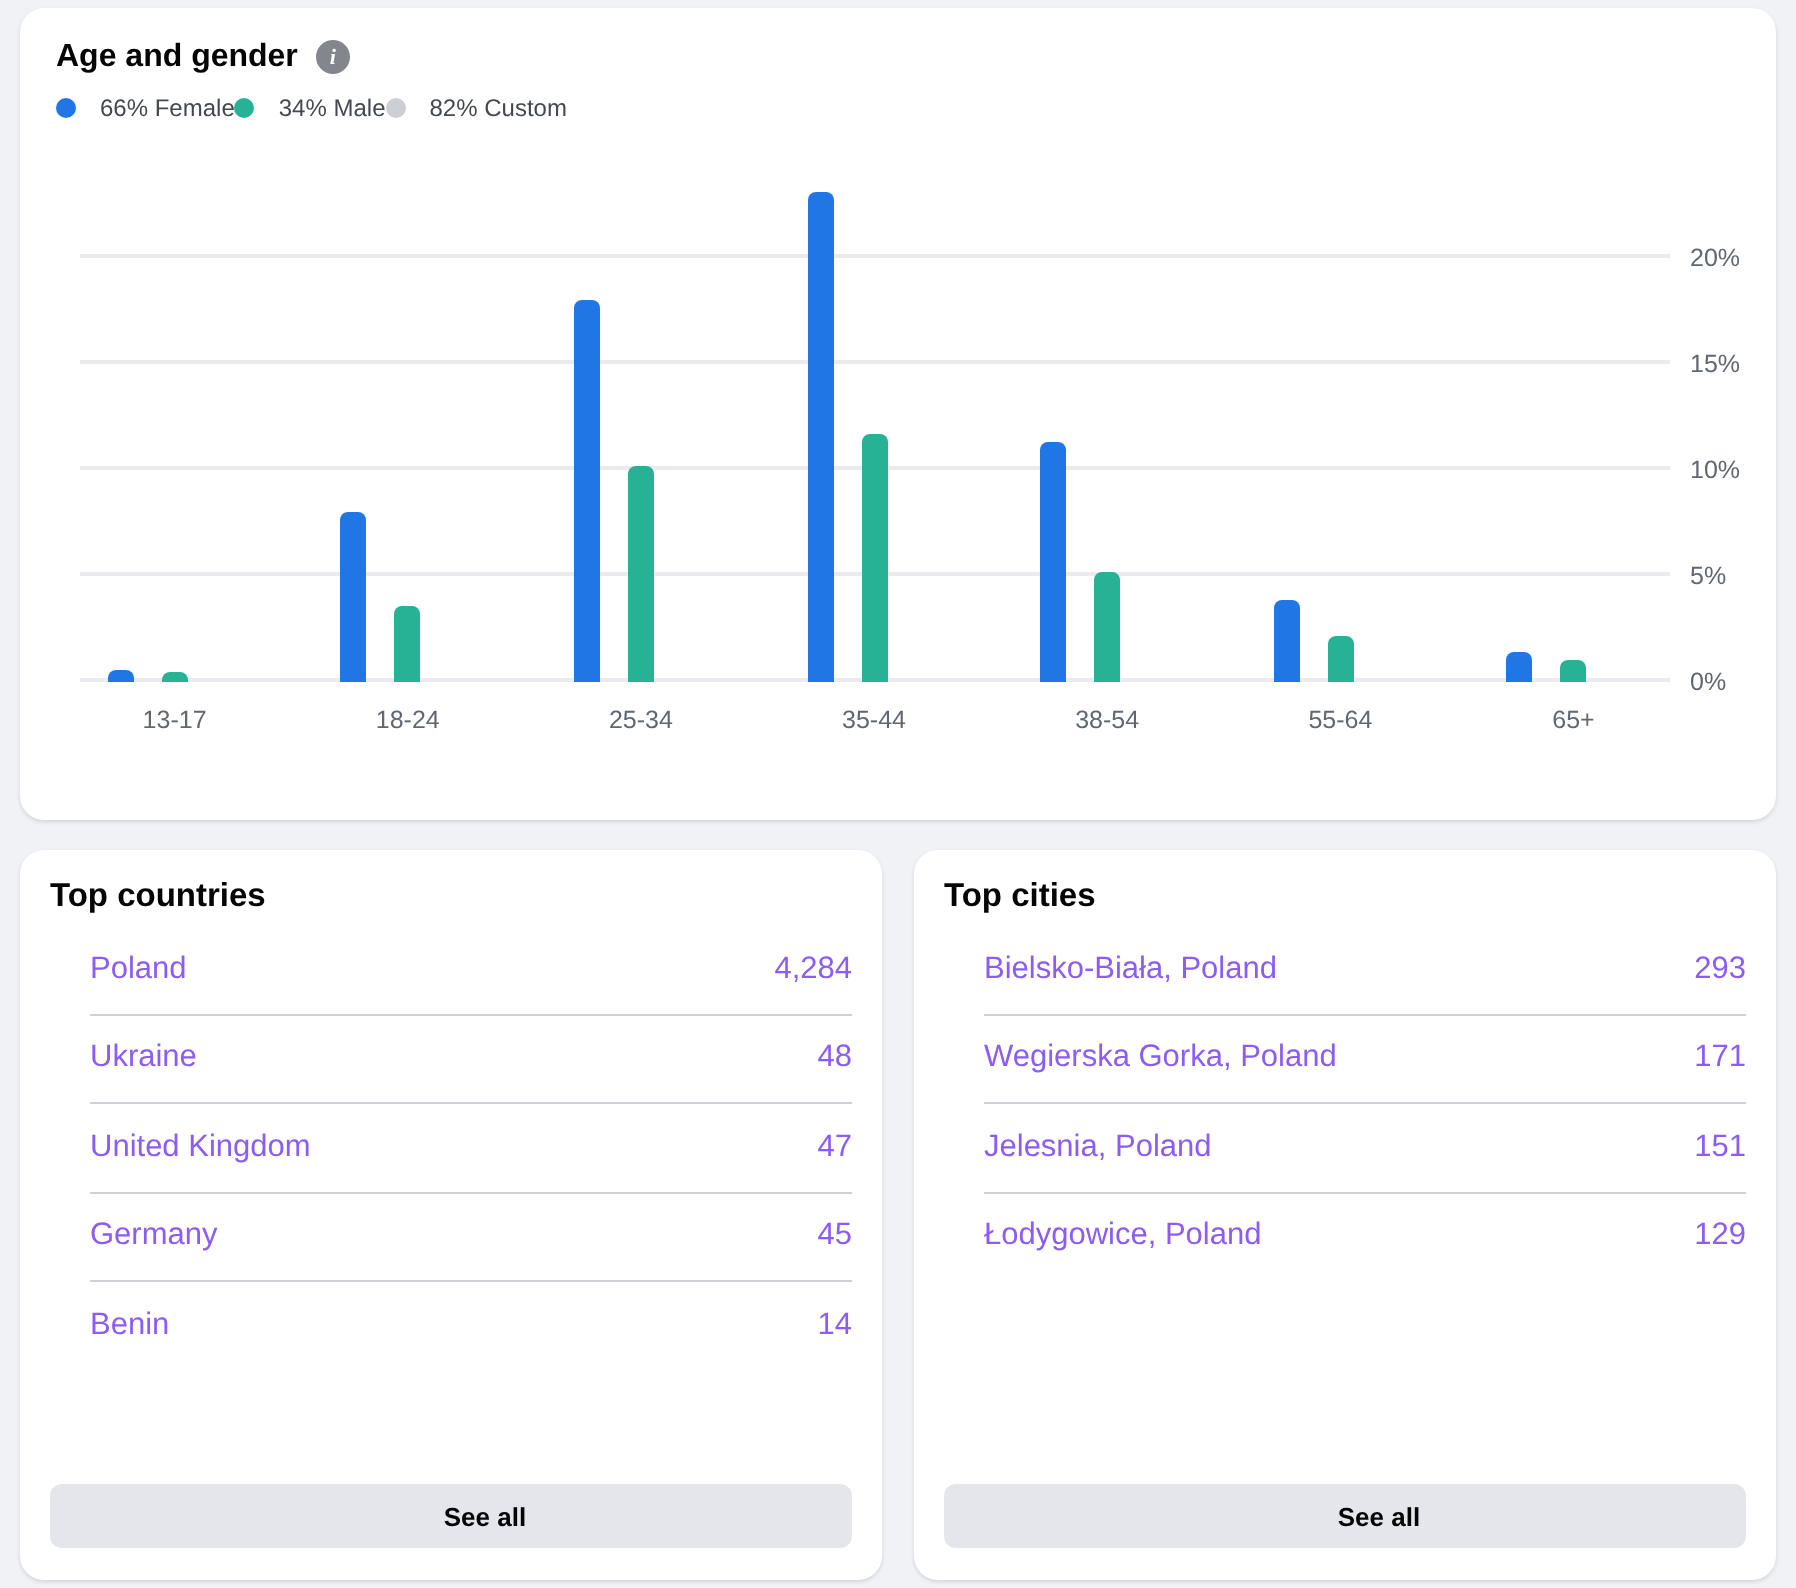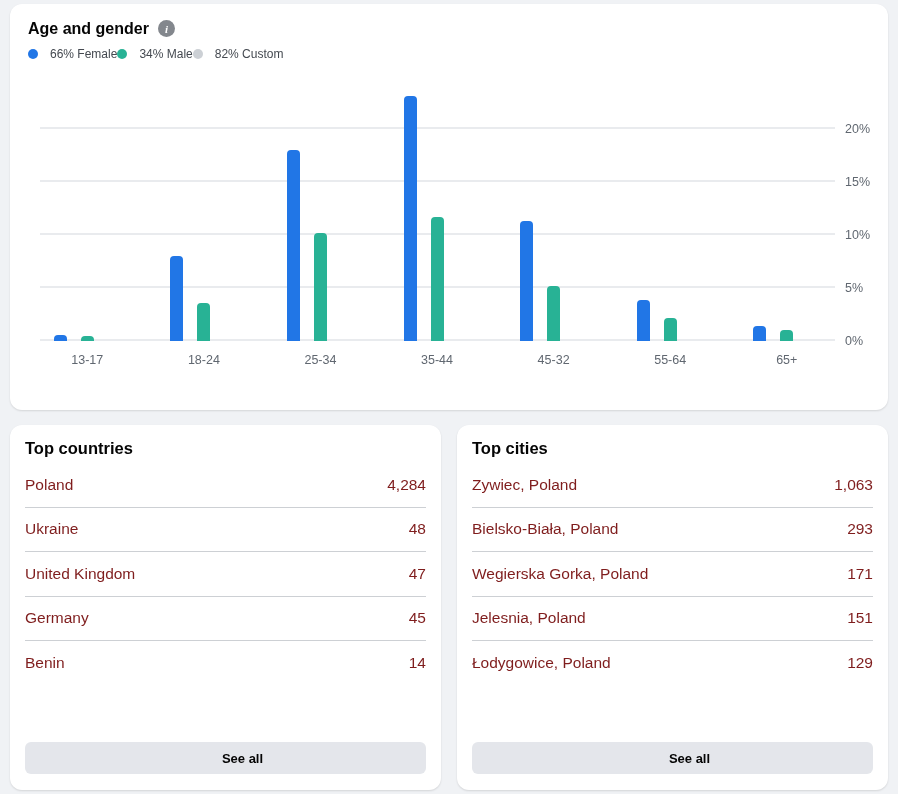--- a/index.html
+++ b/index.html
@@ -43,22 +43,23 @@
   .xlabel { flex:1; text-align:center; font-size:12.5px; color:#606770; }
 
   
   .cards-row { display:grid; grid-template-columns:1fr 1fr; gap:16px; margin:15px 10px 0; }
   .list-card { height:365px; padding:14px 15px 16px; display:flex; flex-direction:column; }
   .list-title { font-size:16.5px; font-weight:700; color:#050505; margin:0 0 5px; }
   .list { list-style:none; margin:0; padding:0; }
   .list-row {
     display:flex; justify-content:space-between; align-items:center;
     padding:12.5px 0 13px;
-    font-size:15.5px; color:#7f1d1d;
+    font-size:15.5px; color:#8b5cf6;
     border-bottom:1.5px solid #cdd0d4;
+    margin-left:20px;
   }
   .list-row:last-child { border-bottom:none; }
   .row-label { overflow:hidden; text-overflow:ellipsis; white-space:nowrap; }
   .row-value { flex:0 0 auto; padding-left:12px; }
   .see-all-btn {
     margin-top:auto; height:32px; width:100%;
     border:none; border-radius:6px;
     background:#e4e6eb; color:#050505;
     font-family:"Liberation Sans","DejaVu Sans",sans-serif;
     font-size:13px; font-weight:600;
@@ -141,21 +142,21 @@
         <span class="ytick" style="bottom: 98.1224px;">10%</span>
         <span class="ytick" style="bottom: 45.0612px;">5%</span>
         <span class="ytick" style="bottom: -8px;">0%</span>
       </div>
   </div>
   <div class="xlabels" id="xlabels">
       <span class="xlabel">13-17</span>
       <span class="xlabel">18-24</span>
       <span class="xlabel">25-34</span>
       <span class="xlabel">35-44</span>
-      <span class="xlabel">45-32</span>
+      <span class="xlabel">38-54</span>
       <span class="xlabel">55-64</span>
       <span class="xlabel">65+</span>
     </div>
 </section>
 
 <div class="cards-row">
 
   <section class="card list-card">
     <h3 class="list-title">Top countries</h3>
     <ul class="list" id="countries-list">
@@ -180,24 +181,20 @@
           <span class="row-value">14</span>
         </li>
       </ul>
     <button class="see-all-btn">See all</button>
   </section>
 
   <section class="card list-card">
     <h3 class="list-title">Top cities</h3>
     <ul class="list" id="cities-list">
         <li class="list-row">
-          <span class="row-label">Zywiec, Poland</span>
-          <span class="row-value">1,063</span>
-        </li>
-        <li class="list-row">
           <span class="row-label">Bielsko-Biała, Poland</span>
           <span class="row-value">293</span>
         </li>
         <li class="list-row">
           <span class="row-label">Wegierska Gorka, Poland</span>
           <span class="row-value">171</span>
         </li>
         <li class="list-row">
           <span class="row-label">Jelesnia, Poland</span>
           <span class="row-value">151</span>

